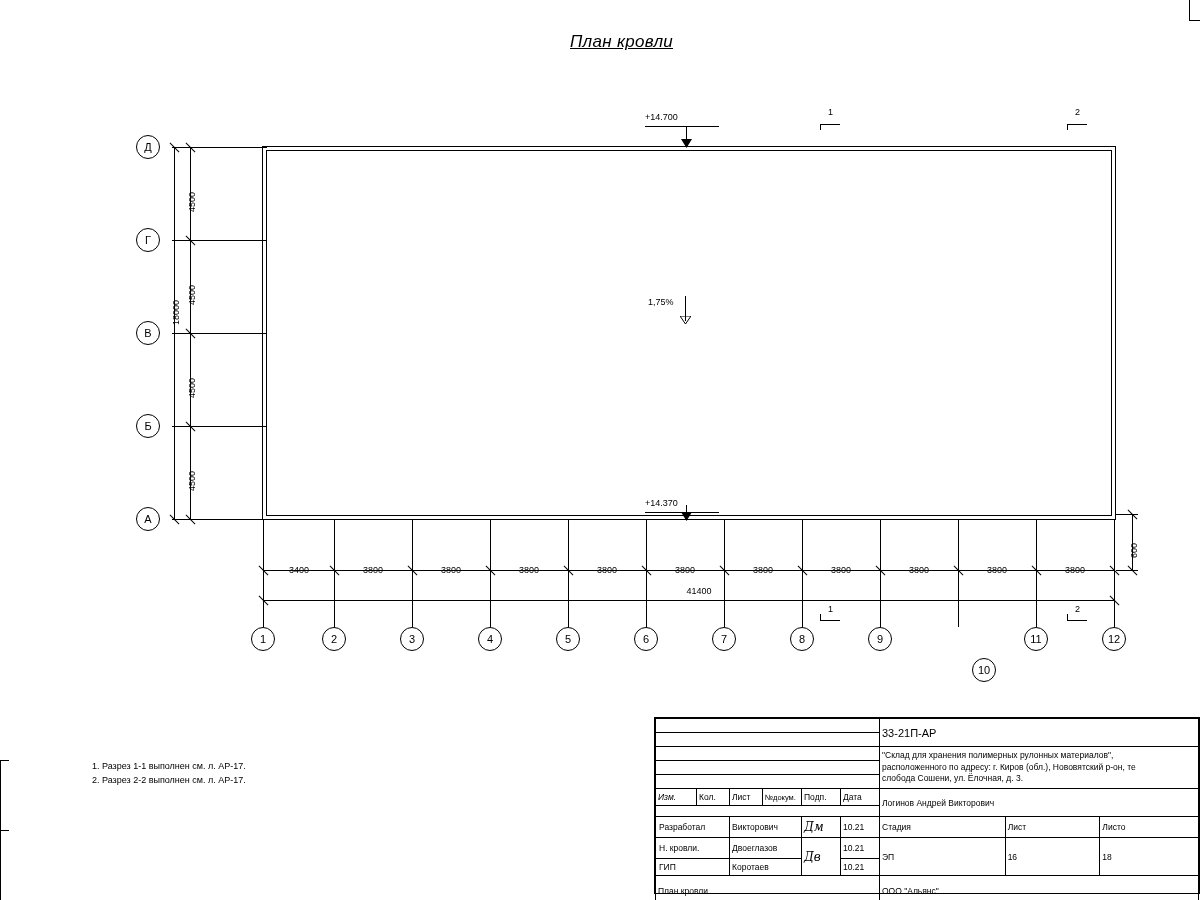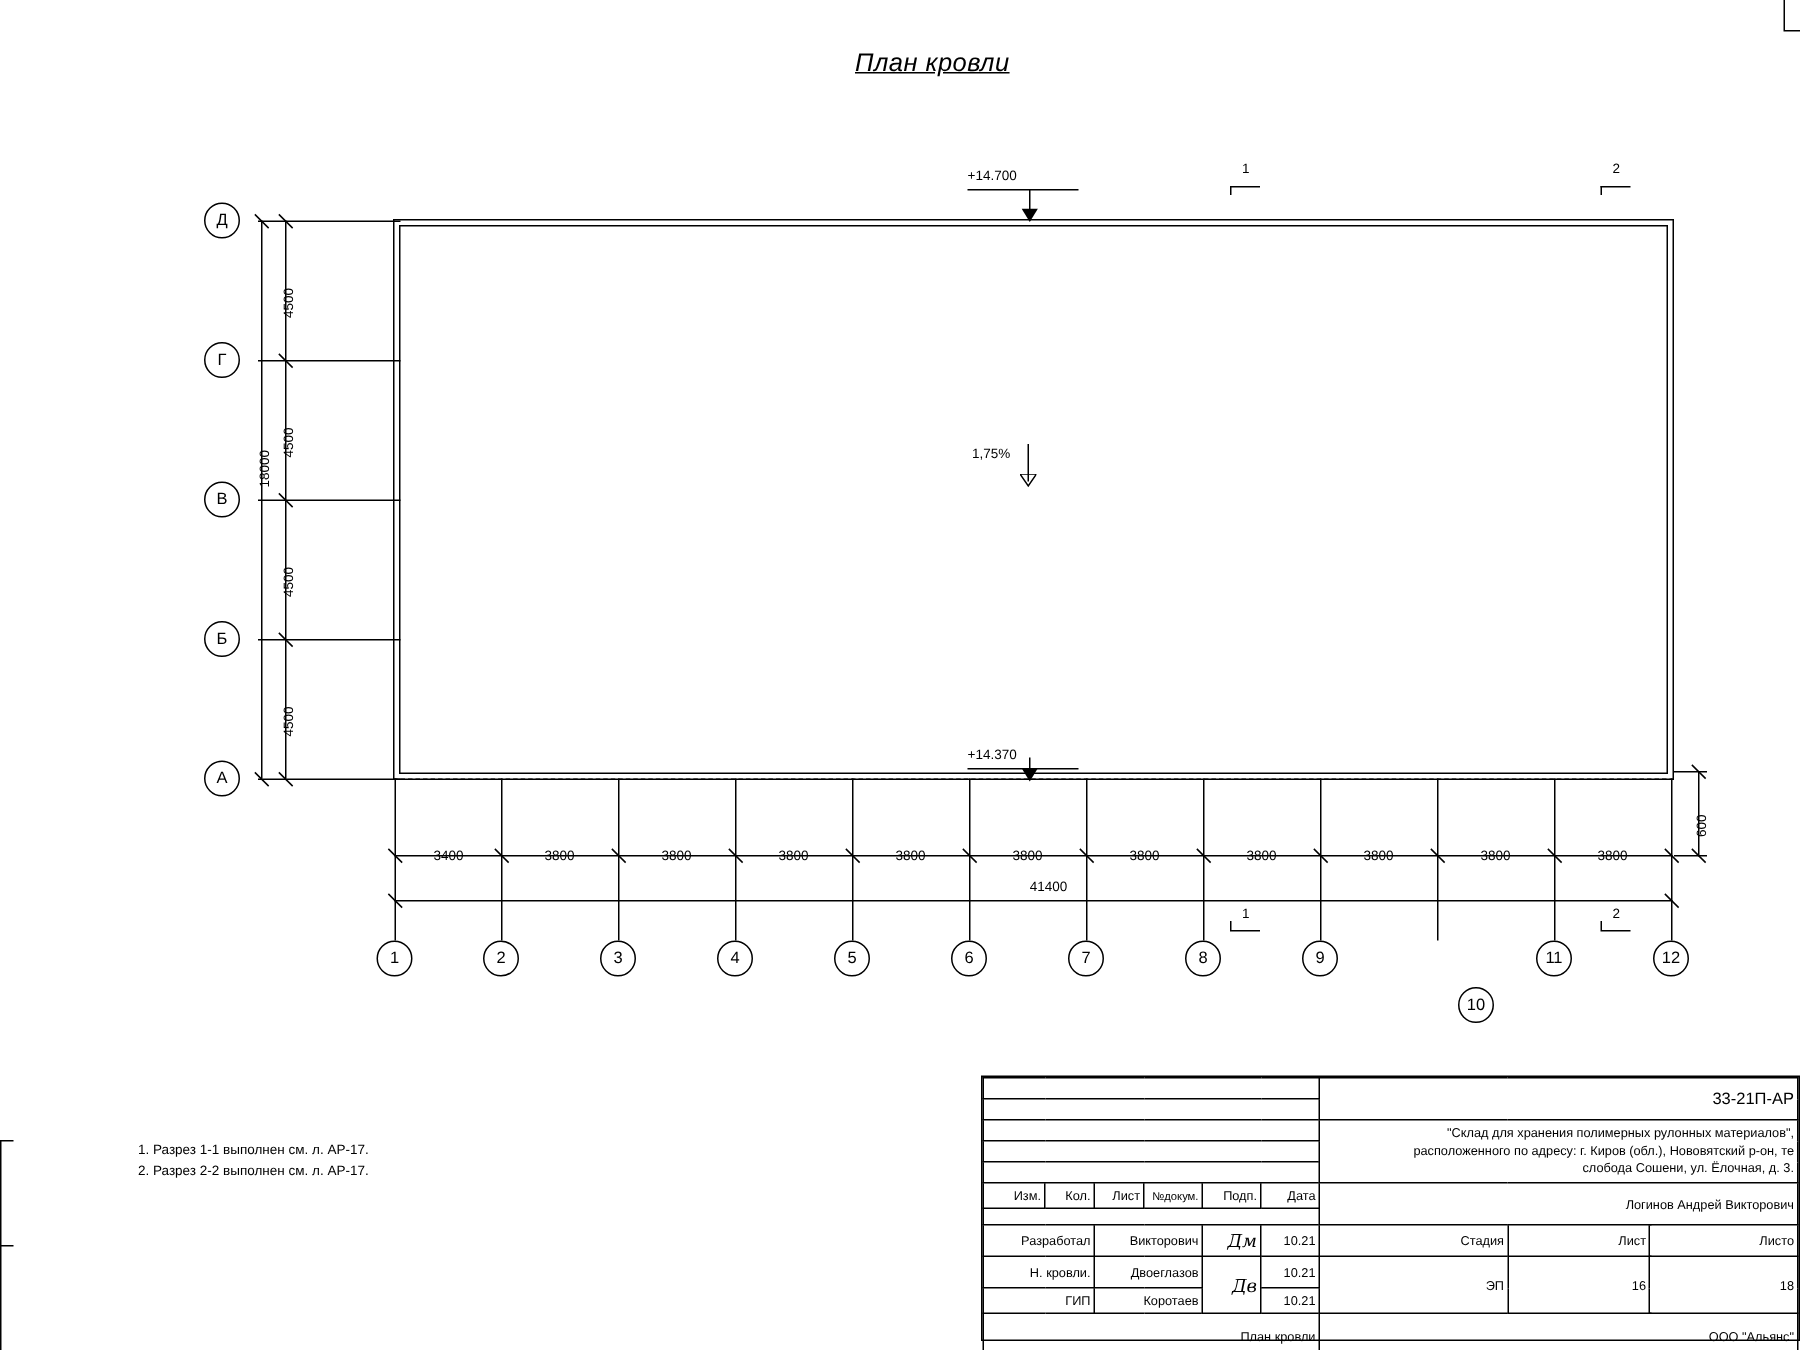--- a/index.html
+++ b/index.html
@@ -49,21 +49,21 @@
   }
   #roof-inner{
     position:absolute;
     border:1px solid #000;
     box-sizing:border-box;
   }
 
   
   #stamp{position:absolute;border:1px solid #000;box-sizing:border-box;}
   #stamp table{border-collapse:collapse;width:100%;height:100%;font-size:8.5px;}
-  #stamp td{border:1px solid #000;padding:1px 2px;text-align:right;vertical-align:middle;}
+  #stamp td{border:1px solid #000;padding:1px 2px;text-align:left;vertical-align:middle;}
   .lft{text-align:right;padding-left:3px !important;}
   .big{font-size:11px;}
   .sign{font-family:"DejaVu Serif", serif;font-style:italic;font-size:12px;}
   .obj{font-size:8.5px;line-height:1.35;}
 </style>
 </head>
 <body>
 
 <div id="sheet">
 
@@ -267,21 +267,21 @@
           <div>слобода Сошени, ул. Ёлочная, д. 3.</div>
         </td>
       </tr>
       <tr>
             <td colspan="6" style="height:11px;"></td>
           </tr>
       <tr>
             <td colspan="6" style="height:11px;"></td>
           </tr>
       <tr>
-        <td style="width:36px;height:14px;">Изм.</td>
+        <td style="width:36px;height:14px;font-style:italic;">Изм.</td>
         <td style="width:28px;">Кол.</td>
         <td style="width:28px;">Лист</td>
         <td style="width:34px;font-size:7.5px;">№докум.</td>
         <td style="width:34px;">Подп.</td>
         <td style="width:34px;">Дата</td>
         <td colspan="6" rowspan="2">Логинов Андрей Викторович</td>
       </tr>
       <tr>
             <td colspan="6" style="height:8px;"></td>
           </tr>

